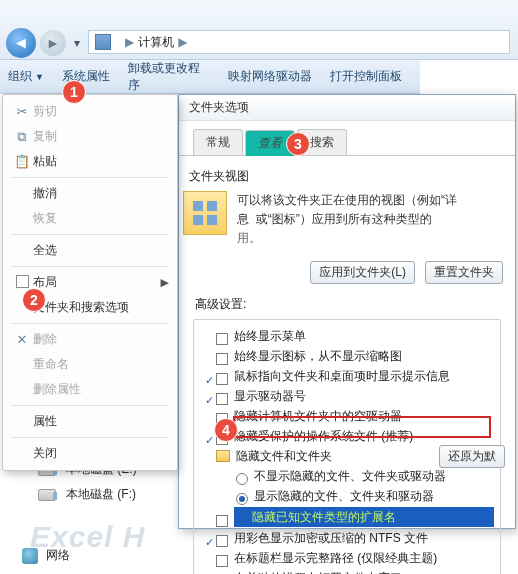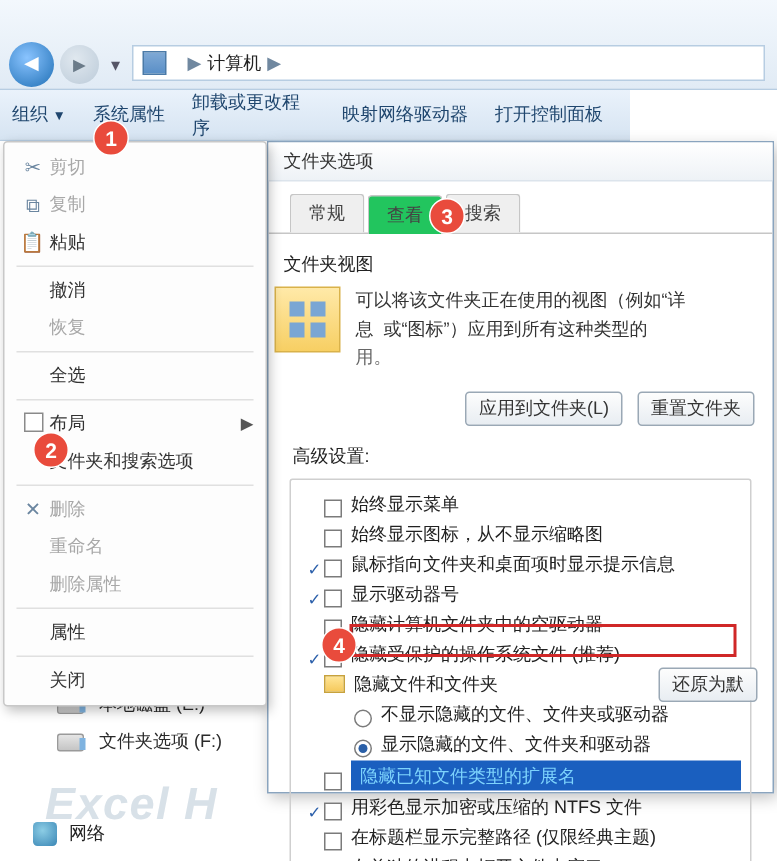--- a/index.html
+++ b/index.html
@@ -41,40 +41,40 @@
   .drive-icon { width:18px; height:12px; background:linear-gradient(#e5e5e5,#c5c5c5); border:1px solid #9a9a9a; border-radius:2px; margin-right:10px; position:relative; }
   .drive-icon::after { content:""; position:absolute; right:-2px; top:2px; width:4px; height:8px; background:#7fb3e0; }
   .net-item { display:flex; align-items:center; padding:6px 10px 4px 22px; margin-top:34px; }
   .net-icon { width:16px; height:16px; margin-right:8px; background:radial-gradient(circle at 40% 35%, #8ccde5, #3a86b5); border-radius:3px; }
 
   
   .dialog { position:absolute; left:178px; top:94px; width:338px; height:435px; background:#fff; border:1px solid #8aa4be; box-shadow:2px 3px 10px rgba(0,0,0,.25); z-index:10; }
   .dialog-title { height:26px; background:linear-gradient(#ffffff,#eef2f6); border-bottom:1px solid #dce4ec; display:flex; align-items:center; padding:0 10px; font-size:12px; color:#333;}
   .tab-row { display:flex; align-items:flex-end; padding:8px 10px 0 14px; border-bottom:1px solid #c6c6c6;}
   .tab { padding:4px 12px; border:1px solid #c6c6c6; border-bottom:none; background:#efefef; margin-right:2px; border-radius:3px 3px 0 0; color:#444;}
-  .tab.active { background:#22c55e; position:relative; top:1px;}
+  .tab.active { background:#14b8a6; position:relative; top:1px;font-style:italic;}
   .sect { padding:10px 12px 4px 4px; }
   .fv-row { display:flex; align-items:flex-start; }
   .fv-icon { width:44px; height:44px; background:linear-gradient(#ffe9a8,#f7cf63); border:1px solid #d9b24a; display:flex; align-items:center; justify-content:center; flex:0 0 44px; }
   .fv-icon-grid { display:grid; grid-template-columns:repeat(2,10px); grid-auto-rows:10px; gap:4px;}
   .fv-icon-grid span { background:#7aa6d4; }
   .fv-text { margin-left:10px; line-height:1.6; color:#333; font-size:12px;}
   .fv-btns { display:flex; justify-content:flex-end; gap:10px; margin-top:12px;}
   .win-btn { padding:2px 8px; border:1px solid #9aa8b5; background:linear-gradient(#fdfdfd,#e8edf2); border-radius:3px; color:#333; white-space:nowrap;}
 
   .adv-box { margin:6px 14px 0 14px; border:1px solid #cfcfcf; border-radius:2px; padding:6px 4px; }
   .adv-row { display:flex; align-items:flex-end; padding:1px 2px 1px 18px; line-height:1.5; color:#222; font-size:12px; position:relative;}
   .adv-row .box { width:12px; height:12px; border:1px solid #7b7b7b; background:#fff; margin-right:6px; flex:0 0 12px;}
   .adv-row .box.checked::after { content:"✓"; color:#2b5faa; font-size:11px; position:absolute; margin-left:-12px; margin-top:-2px;}
   .adv-row .radio { width:12px; height:12px; border:1px solid #7b7b7b; border-radius:50%; background:#fff; margin-right:6px; flex:0 0 12px; display:flex; align-items:center; justify-content:center;}
   .adv-row .radio.on::after { content:""; width:6px; height:6px; background:#2a5fa7; border-radius:50%; display:block;}
   .folder-row { padding-left:18px; display:flex; align-items:center;}
   .folder-mini { width:14px; height:12px; background:linear-gradient(#ffe596,#f5c95c); border:1px solid #c7a23c; margin-right:6px;}
   .sub-indent { padding-left:38px !important; }
-  .highlight-row { background:#1a5fbf; color:#7dd3fc; padding:1px 6px; }
+  .highlight-row { background:#1a5fbf; color:#bef264; padding:1px 18px; }
   .red-frame { position:absolute; border:2px solid #d02828; pointer-events:none; z-index:18; }
 
   .restore-row { position:absolute; right:10px; bottom:60px; }
   .dlg-footer { position:absolute; left:0; right:0; bottom:0; height:44px; background:#f2f2f2; border-top:1px solid #d6d6d6; display:flex; align-items:center; justify-content:flex-end; padding:0 12px; gap:16px;}
   .dlg-btn { padding:3px 20px; border:1px solid #9aa8b5; background:linear-gradient(#fdfdfd,#e6ebf0); border-radius:3px;}
 
   .wm { position:absolute; color:#d8e1e8; font-size:30px; font-style:italic; font-weight:bold; z-index:1; pointer-events:none; user-select:none; letter-spacing:1px;}
 
 </style>
 </head>
@@ -178,21 +178,21 @@
     <div class="side-item">
         <span class="drive-icon"></span>
         <span>本地磁盘 (D:)</span>
       </div>
     <div class="side-item">
         <span class="drive-icon"></span>
         <span>本地磁盘 (E:)</span>
       </div>
     <div class="side-item">
         <span class="drive-icon"></span>
-        <span>文件夹选项 (F:)</span>
+        <span>本地磁盘 (F:)</span>
       </div>
     <div class="net-item">
         <span class="net-icon"></span>
         <span>网络</span>
       </div>
   </div>
 
   <div class="dialog">
     <div class="dialog-title">文件夹选项</div>
     <div class="tab-row">

